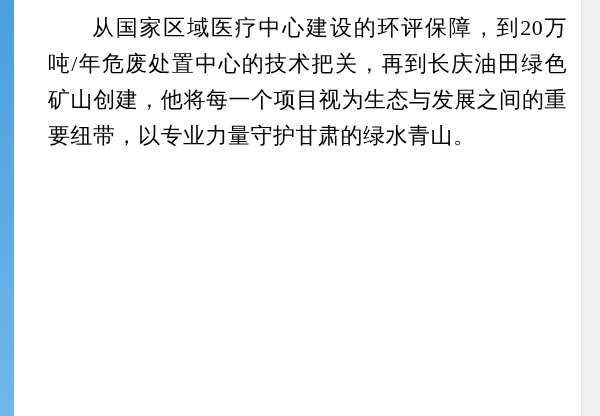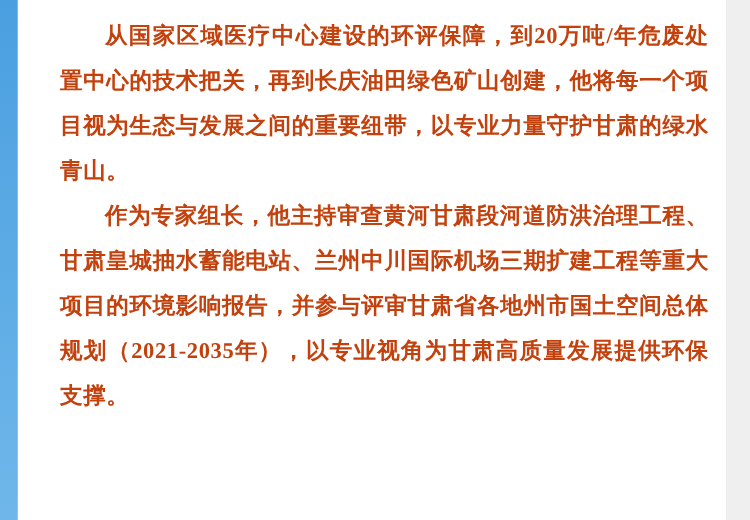--- a/index.html
+++ b/index.html
@@ -58,44 +58,42 @@
     position: absolute;
     left: 14px;
     top: 0;
     right: 19px;
     height: 416px;
     padding: 10px 14px 0 34px;
     box-sizing: border-box;
   }
   p.para {
     margin: 0 0 0 0;
-    font-size: 18px;
+    font-size: 22px;
     line-height: 36px;
-    color: #c2410c;
+    color: #000000;
     text-align: justify;
     text-justify: inter-ideograph;
     text-indent: 2em;
     letter-spacing: 0.5px;
     font-family: "Liberation Serif", "DejaVu Serif", serif;
-    font-weight: bold;
   }
   p.para + p.para {
     margin-top: 0;
   }
 </style>
 </head>
 <body>
 
 <div class="page">
 
   <div class="left-bar">
     <div class="left-bar-inner"></div>
   </div>
 
   <div class="content">
     <p class="para">从国家区域医疗中心建设的环评保障，到20万吨/年危废处置中心的技术把关，再到长庆油田绿色矿山创建，他将每一个项目视为生态与发展之间的重要纽带，以专业力量守护甘肃的绿水青山。</p>
-    <p class="para">作为专家组长，他主持审查黄河甘肃段河道防洪治理工程、甘肃皇城抽水蓄能电站、兰州中川国际机场三期扩建工程等重大项目的环境影响报告，并参与评审甘肃省各地州市国土空间总体规划（2021-2035年），以专业视角为甘肃高质量发展提供环保支撑。</p>
   </div>
 
   <div class="right-gutter-line"></div>
   <div class="right-gutter"></div>
 
 </div>
 
 </body></html>

